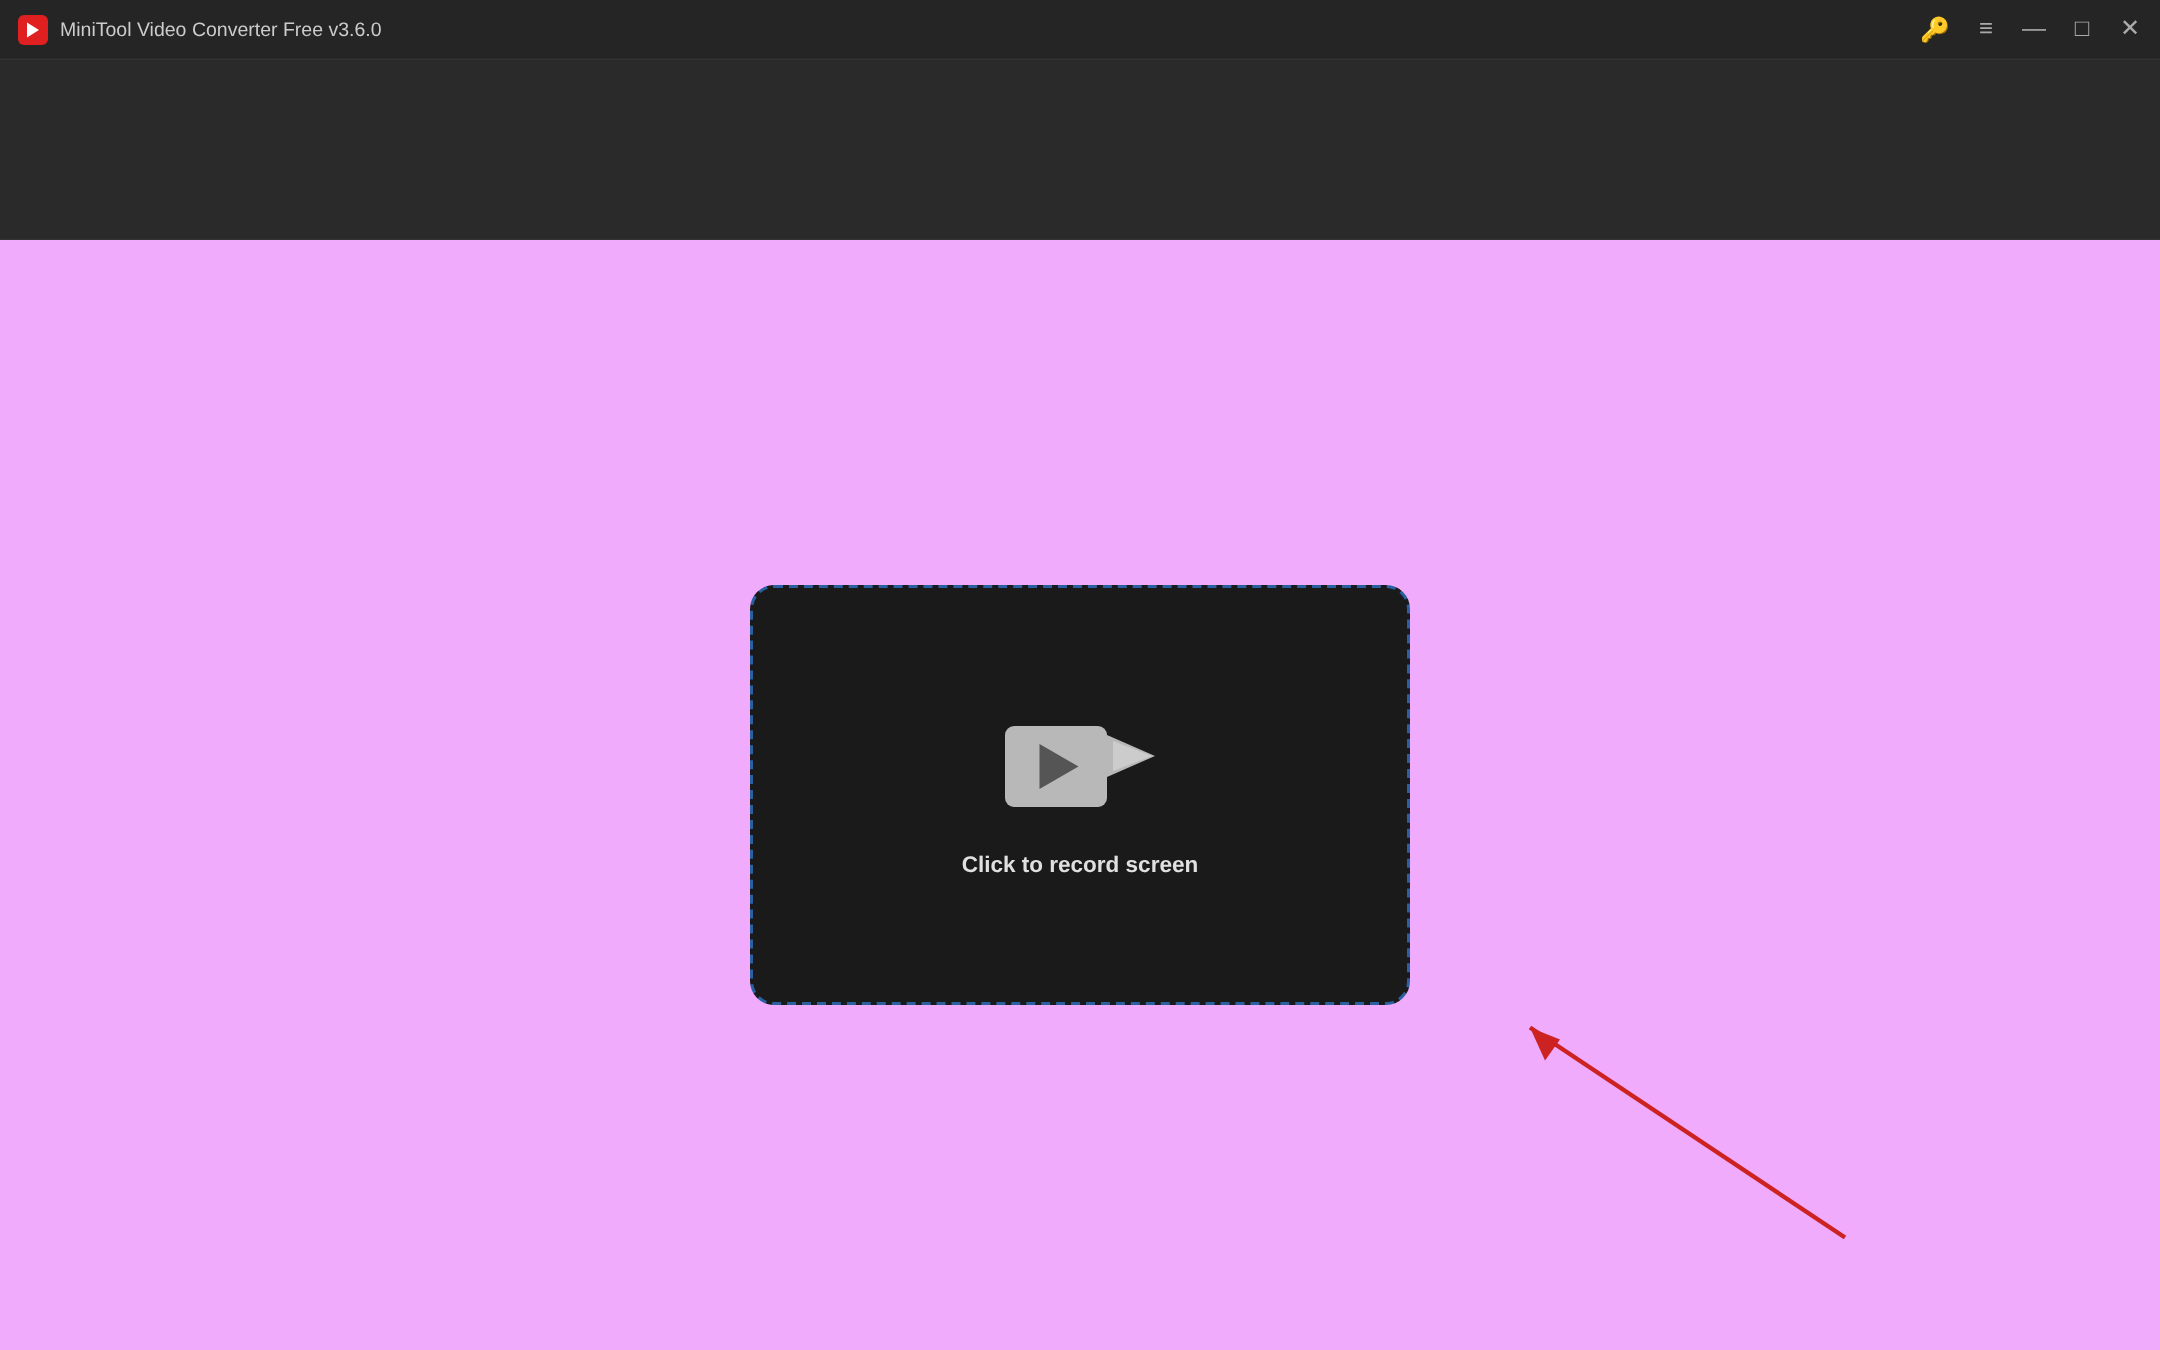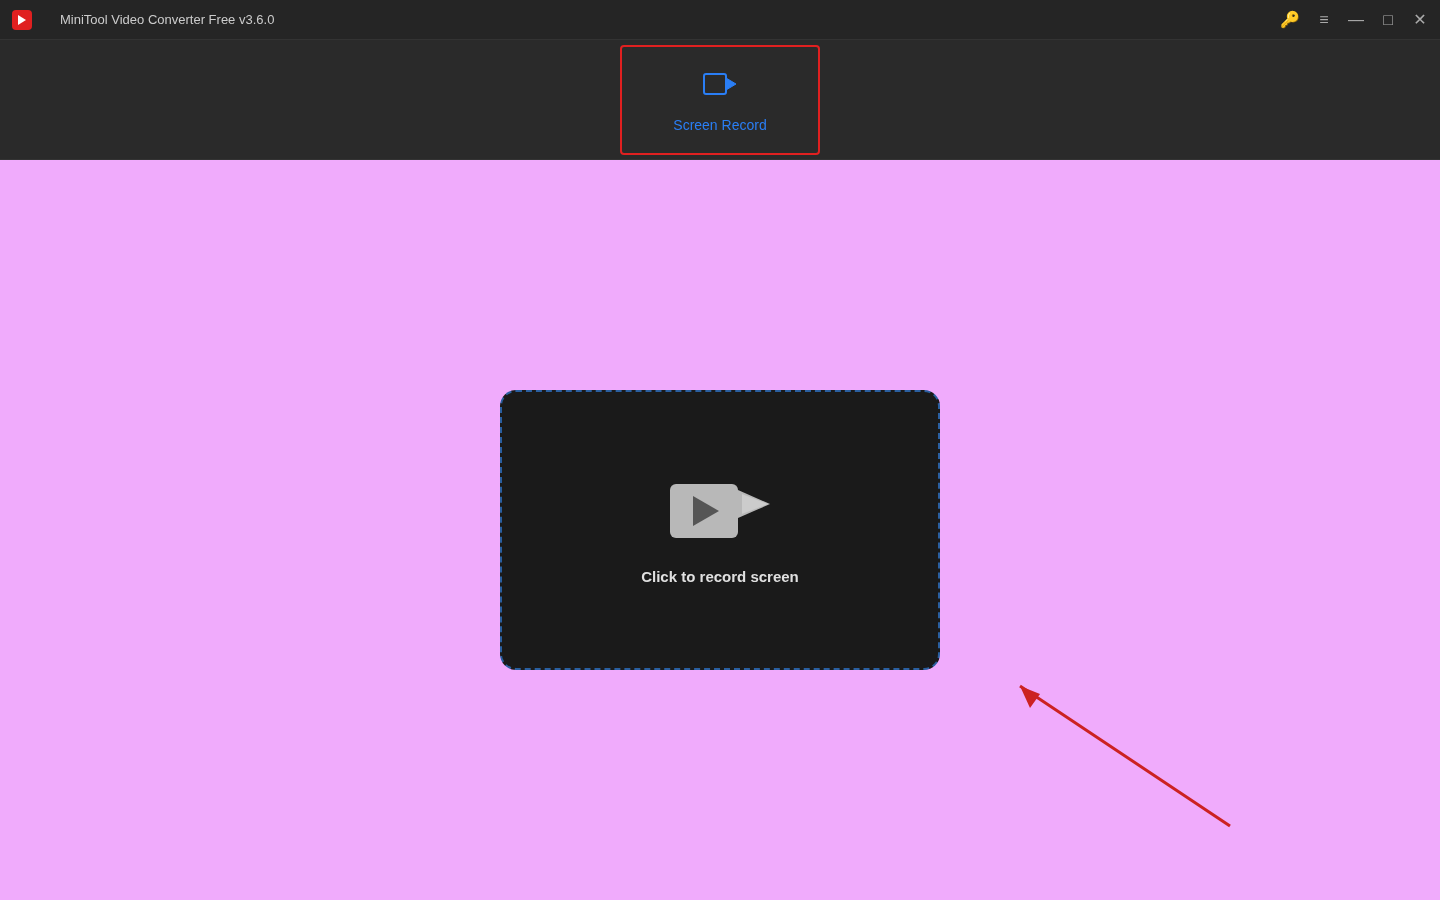--- a/index.html
+++ b/index.html
@@ -36,21 +36,20 @@
       display: flex;
       align-items: center;
       justify-content: center;
       font-size: 10px;
       color: white;
       font-weight: bold;
     }
     .app-title {
       color: #cccccc;
       font-size: 13px;
-      margin-left: 20px;
     }
     .title-bar-right {
       display: flex;
       align-items: center;
       gap: 16px;
     }
     .title-btn {
       color: #aaa;
       font-size: 16px;
       cursor: pointer;
@@ -175,29 +174,20 @@
     <span class="title-btn">—</span>
     <span class="title-btn">□</span>
     <span class="title-btn close">✕</span>
   </div>
 </div>
 
 <div class="nav-bar">
 
 
 
-  <div class="nav-item active">
-    <div class="nav-icon">
-      <svg viewBox="0 0 36 36">
-        <rect x="2" y="8" width="22" height="20" rx="2" stroke="#2a7ef5" stroke-width="2" fill="none"></rect>
-        <polygon points="24,12 34,18 24,24" fill="#2a7ef5" stroke="#2a7ef5" stroke-width="1" stroke-linejoin="round"></polygon>
-      </svg>
-    </div>
-    <span class="nav-label">Screen Record</span>
-  </div>
 
 
 </div>
 
 <div class="main-content">
 
   <div class="record-area">
 
     <div style="position:relative; width:100px; height:72px;">
 

